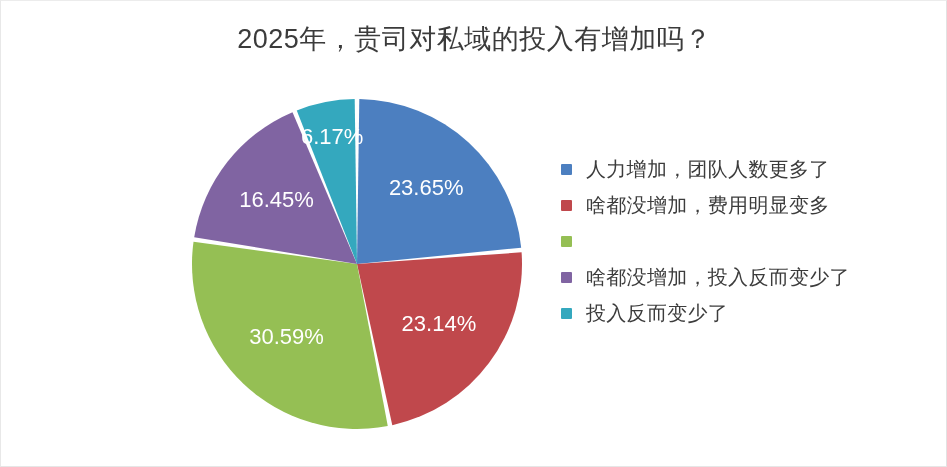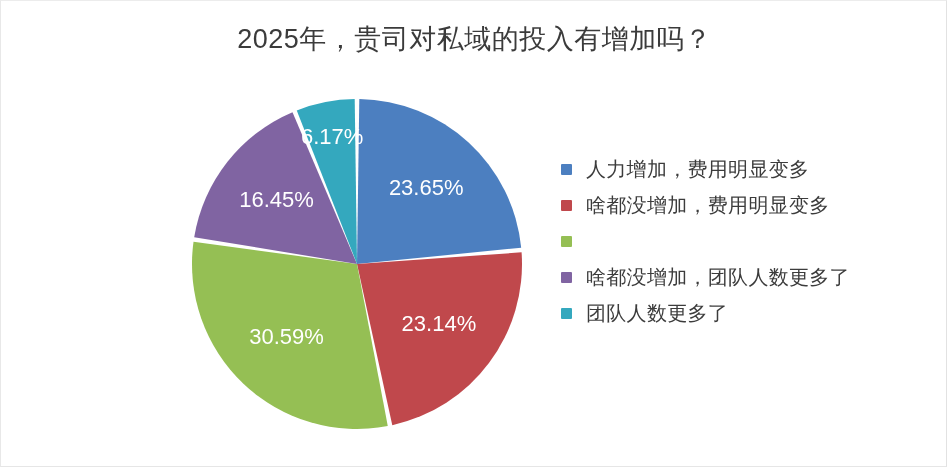--- a/index.html
+++ b/index.html
@@ -107,32 +107,32 @@
           <text x="97.6" y="242.2" class="slice-label">30.59%</text>
           <text x="87.6" y="104.8" class="slice-label">16.45%</text>
           <text x="143.2" y="41.7" class="slice-label">6.17%</text>
         </g>
     </svg>
   </div>
 
   <div id="legend">
       <div class="legend-item">
         <span class="legend-swatch" style="background: rgb(76, 127, 192);"></span>
-        <span class="legend-label">人力增加，费用明显变多</span>
+        <span class="legend-label">人力增加，团队人数更多了</span>
       </div>
       <div class="legend-item">
         <span class="legend-swatch" style="background: rgb(192, 72, 76);"></span>
         <span class="legend-label">啥都没增加，费用明显变多</span>
       </div>
       <div class="legend-item">
         <span class="legend-swatch" style="background: rgb(149, 191, 84);"></span>
       </div>
       <div class="legend-item">
         <span class="legend-swatch" style="background: rgb(128, 100, 162);"></span>
-        <span class="legend-label">啥都没增加，团队人数更多了</span>
+        <span class="legend-label">啥都没增加，投入反而变少了</span>
       </div>
       <div class="legend-item">
         <span class="legend-swatch" style="background: rgb(52, 168, 190);"></span>
-        <span class="legend-label">团队人数更多了</span>
+        <span class="legend-label">投入反而变少了</span>
       </div>
     </div>
 
 </div>
 
 </body></html>

